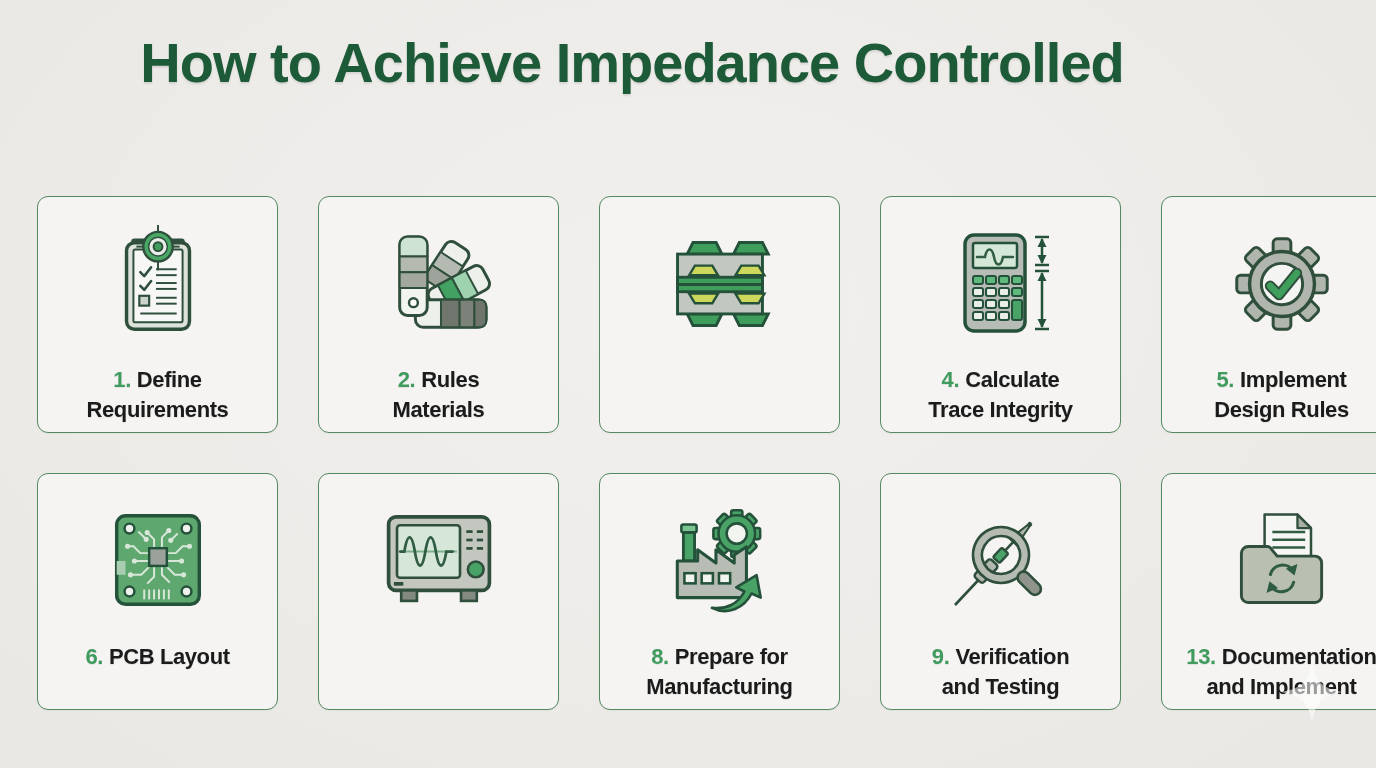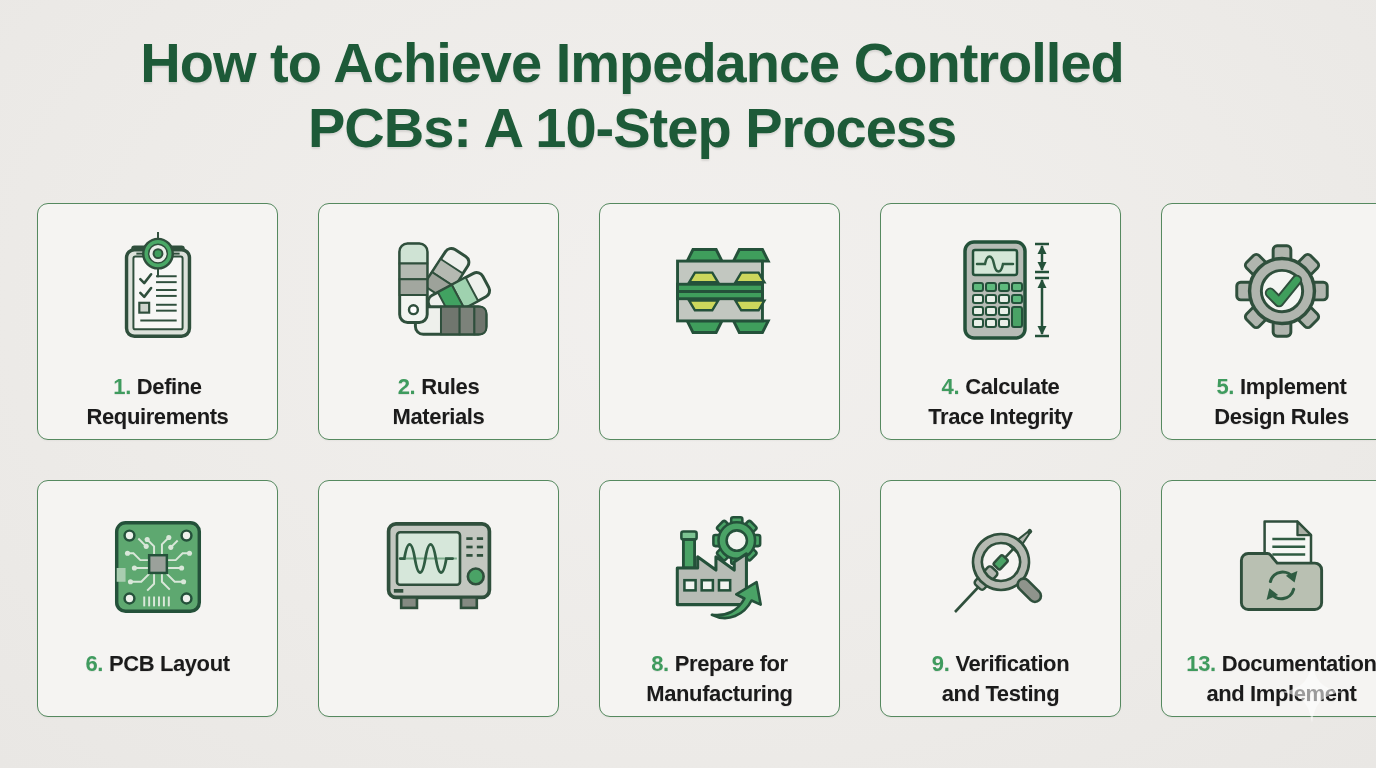--- a/index.html
+++ b/index.html
@@ -8,21 +8,21 @@
     font-family:"Liberation Sans","DejaVu Sans",sans-serif;
     background:radial-gradient(ellipse at 50% 40%, #f2f0ee 0%, #edebe8 60%, #e9e7e4 100%);
   }
   .title{
     position:absolute;top:30px;left:0;width:1264px;
     text-align:center;color:#1d5a38;font-weight:bold;
     font-size:56px;line-height:65px;letter-spacing:-1px;
     text-shadow:0 2px 2px rgba(0,0,0,0.10);
   }
   .cards{
-    position:absolute;left:37px;top:203px;width:1302px;
+    position:absolute;left:37px;top:196px;width:1302px;
     display:grid;grid-template-columns:repeat(5,241px);
     grid-auto-rows:237px;column-gap:24px;row-gap:44px;gap:40px;
   }
   .card{
     background:#f5f4f2;border:1.6px solid #55895f;border-radius:11px;
     box-sizing:border-box;display:flex;flex-direction:column;align-items:center;
     padding-top:20px;box-shadow:0 1px 2px rgba(0,0,0,0.04);
   }
   .icon-wrap{height:134px;display:flex;align-items:center;justify-content:center;}
   .label{
@@ -32,21 +32,20 @@
   }
   .num{color:#3f9b5e;margin-right:6px;}
   .sparkle{position:absolute;left:1281px;top:661px;opacity:0.7;}
   svg{display:block;}
 </style>
 </head>
 <body>
 
 <div class="title">
   <div>How to Achieve Impedance Controlled</div>
-  <div>PCBs: A 10-Step Process</div>
 </div>
 
 <div class="cards">
 
   <div class="card">
     <div class="icon-wrap">
       <svg width="118" height="118" viewBox="0 0 120 120">
         <rect x="34" y="15" width="52" height="10" rx="2" fill="#c6cbc4" stroke="#2f4f3c" stroke-width="2.5"></rect>
         <rect x="28" y="18" width="64" height="88" rx="8" fill="#dde2db" stroke="#2f4f3c" stroke-width="3.5"></rect>
         <rect x="35" y="25" width="50" height="74" rx="2" fill="#f7f7f5" stroke="#2f4f3c" stroke-width="2"></rect>

